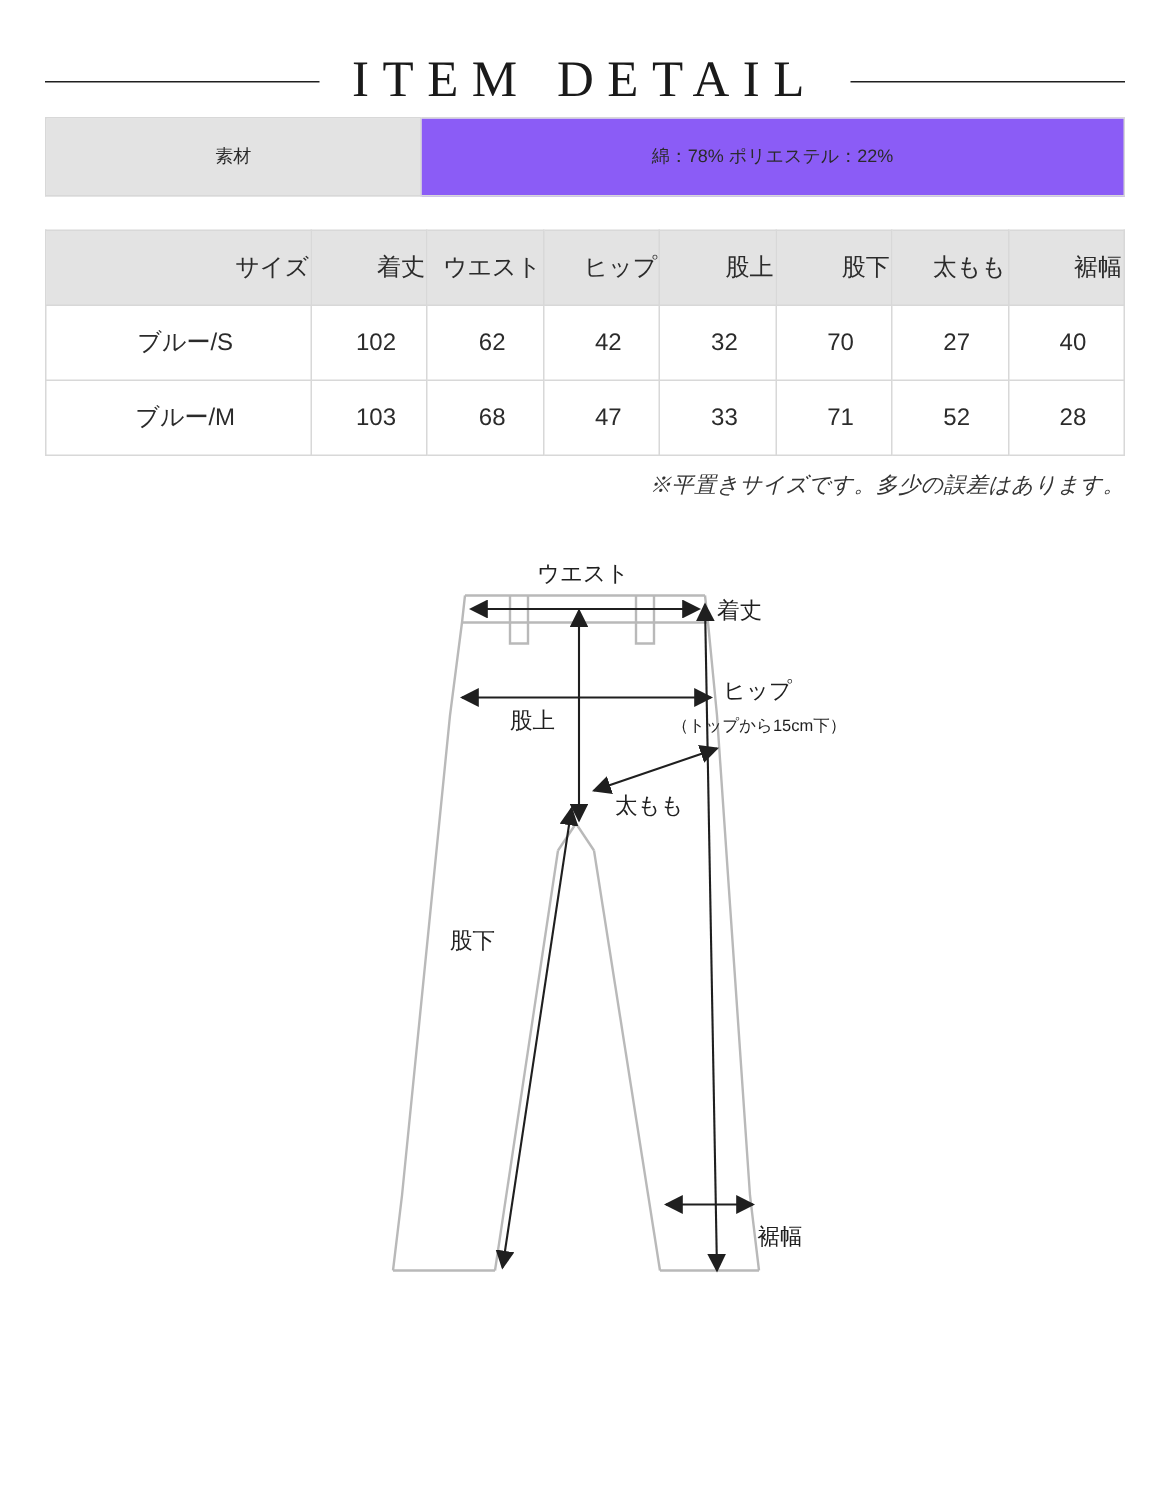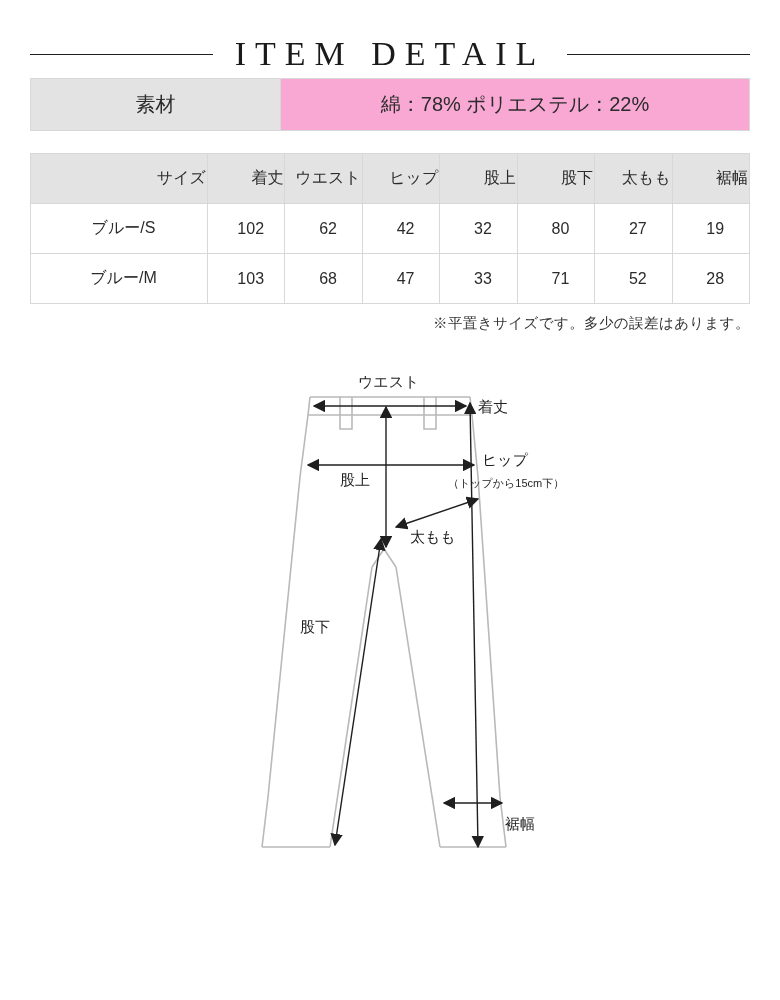--- a/index.html
+++ b/index.html
@@ -44,31 +44,31 @@
     padding: 0 30px;
   }
   table {
     border-collapse: collapse;
     width: 720px;
     table-layout: fixed;
   }
   .info-table td {
     border: 1px solid #d8d8d8;
     height: 52px;
-    font-size: 20px;
+    font-size: 12px;
     text-align: center;
     vertical-align: middle;
   }
   .info-table td.label {
     background: #e3e3e3;
     width: 250px;
     color: #2b2b2b;
   }
   .info-table td.value {
-    background: #f9a8d4;
+    background: #8b5cf6;
     color: #2b2b2b;
   }
 
   .spacer-22 { height: 22px; }
 
   .size-table th, .size-table td {
     border: 1px solid #d8d8d8;
     height: 50px;
     font-size: 16px;
     text-align: center;
@@ -86,20 +86,21 @@
   }
   .size-table .col-name { width: 176px; }
   .size-table .col-num { width: 77px; }
 
   .note {
     padding: 10px 30px 0 0;
     text-align: right;
     font-size: 14.5px;
     color: #333;
     letter-spacing: 0.4px;
+    font-style: italic;
   }
 
   
   .diagram {
     margin-top: 34px;
     width: 780px;
     height: 520px;
     position: relative;
   }
   .diagram svg { display: block; }
@@ -142,23 +143,23 @@
           <th class="col-num">裾幅</th>
         </tr>
       </thead>
       <tbody>
         <tr>
           <td>ブルー/S</td>
           <td>102</td>
           <td>62</td>
           <td>42</td>
           <td>32</td>
-          <td>80</td>
+          <td>70</td>
           <td>27</td>
-          <td>19</td>
+          <td>40</td>
         </tr>
         <tr>
           <td>ブルー/M</td>
           <td>103</td>
           <td>68</td>
           <td>47</td>
           <td>33</td>
           <td>71</td>
           <td>52</td>
           <td>28</td>

